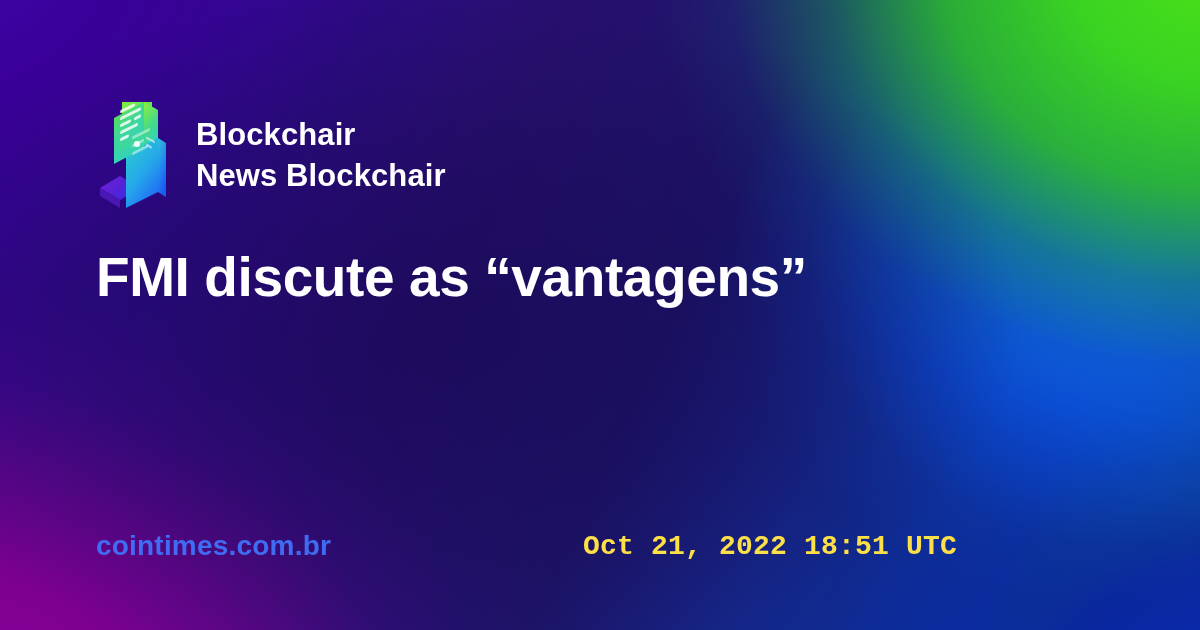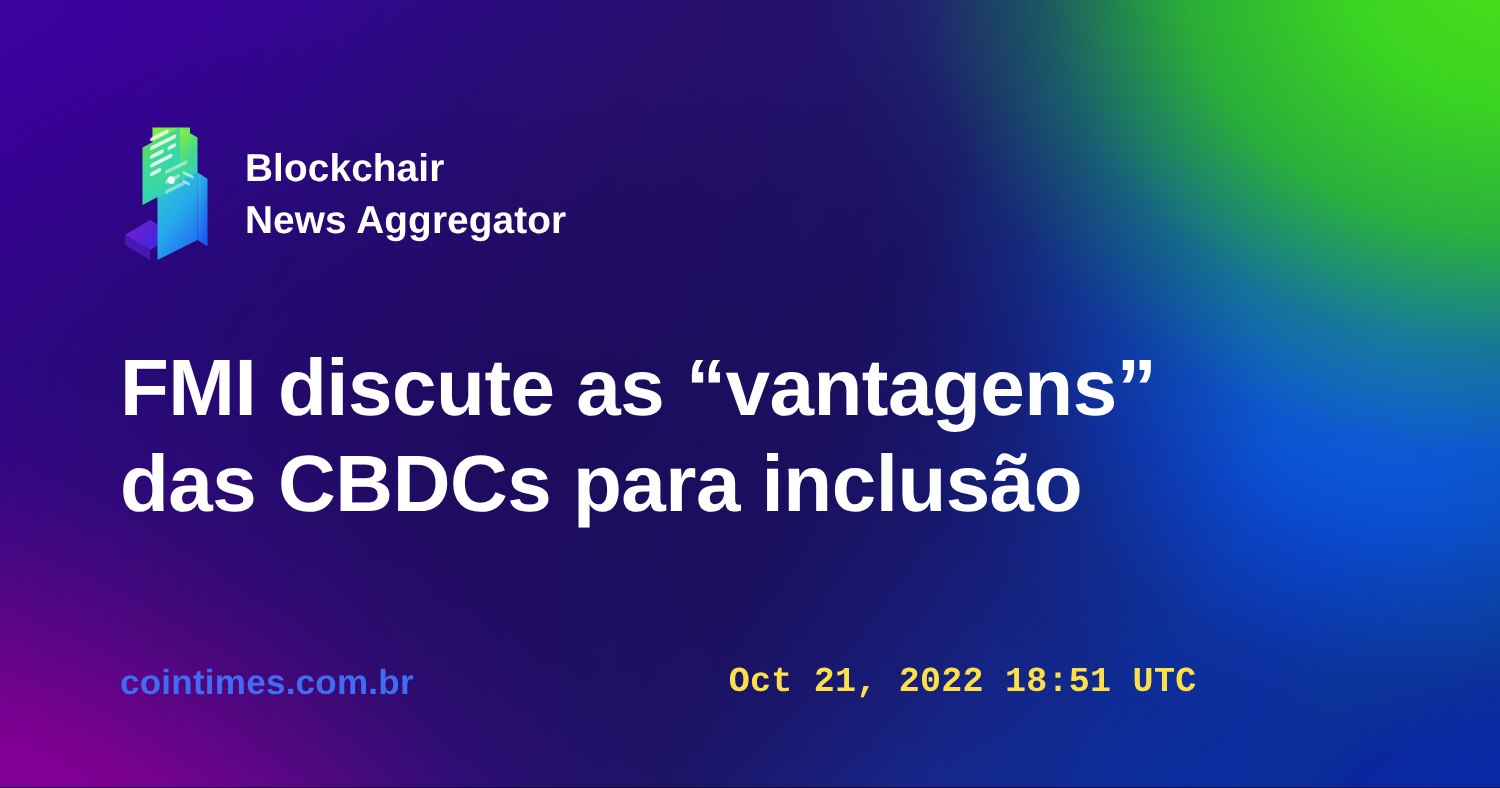--- a/index.html
+++ b/index.html
@@ -130,23 +130,23 @@
     color: #ffffff;
     font-size: 31px;
     font-weight: 700;
     line-height: 1.33;
     letter-spacing: 0.1px;
     white-space: nowrap;
   }
 
   
   #headline {
-    margin-top: 58px;
+    margin-top: 30px;
     color: #ffffff;
-    font-size: 64px;
+    font-size: 55px;
     font-weight: 700;
     line-height: 1.20;
     letter-spacing: -0.4px;
     max-width: 900px;
     word-break: normal;
   }
 
   #spacer { flex: 1 1 auto; }
 
   
@@ -252,27 +252,27 @@
         <g fill="#ffffff" opacity="0.45">
           <rect x="36" y="58" width="18" height="3" rx="1.5" transform="skewY(-26)"></rect>
           <rect x="36" y="66" width="12" height="3" rx="1.5" transform="skewY(-26)"></rect>
           <rect x="36" y="74" width="16" height="3" rx="1.5" transform="skewY(-26)"></rect>
         </g>
         <circle cx="41" cy="48" r="3.1" fill="#ffffff" opacity="0.9"></circle>
       </svg>
 
       <div id="brand-name">
         <span>Blockchair</span>
-        <span>News Aggregator</span>
+        <span>News Blockchair</span>
       </div>
     </div>
 
     <h1 id="headline">
       <span>FMI discute as “vantagens”</span><br>
-      <span>das CBDCs para inclusão</span><br>
+      <br>
     </h1>
 
     <div id="spacer"></div>
 
     <div id="footer">
       <a id="source-link" href="#">cointimes.com.br</a>
       <span id="timestamp">Oct 21, 2022 18:51 UTC</span>
     </div>
 
   </div>

